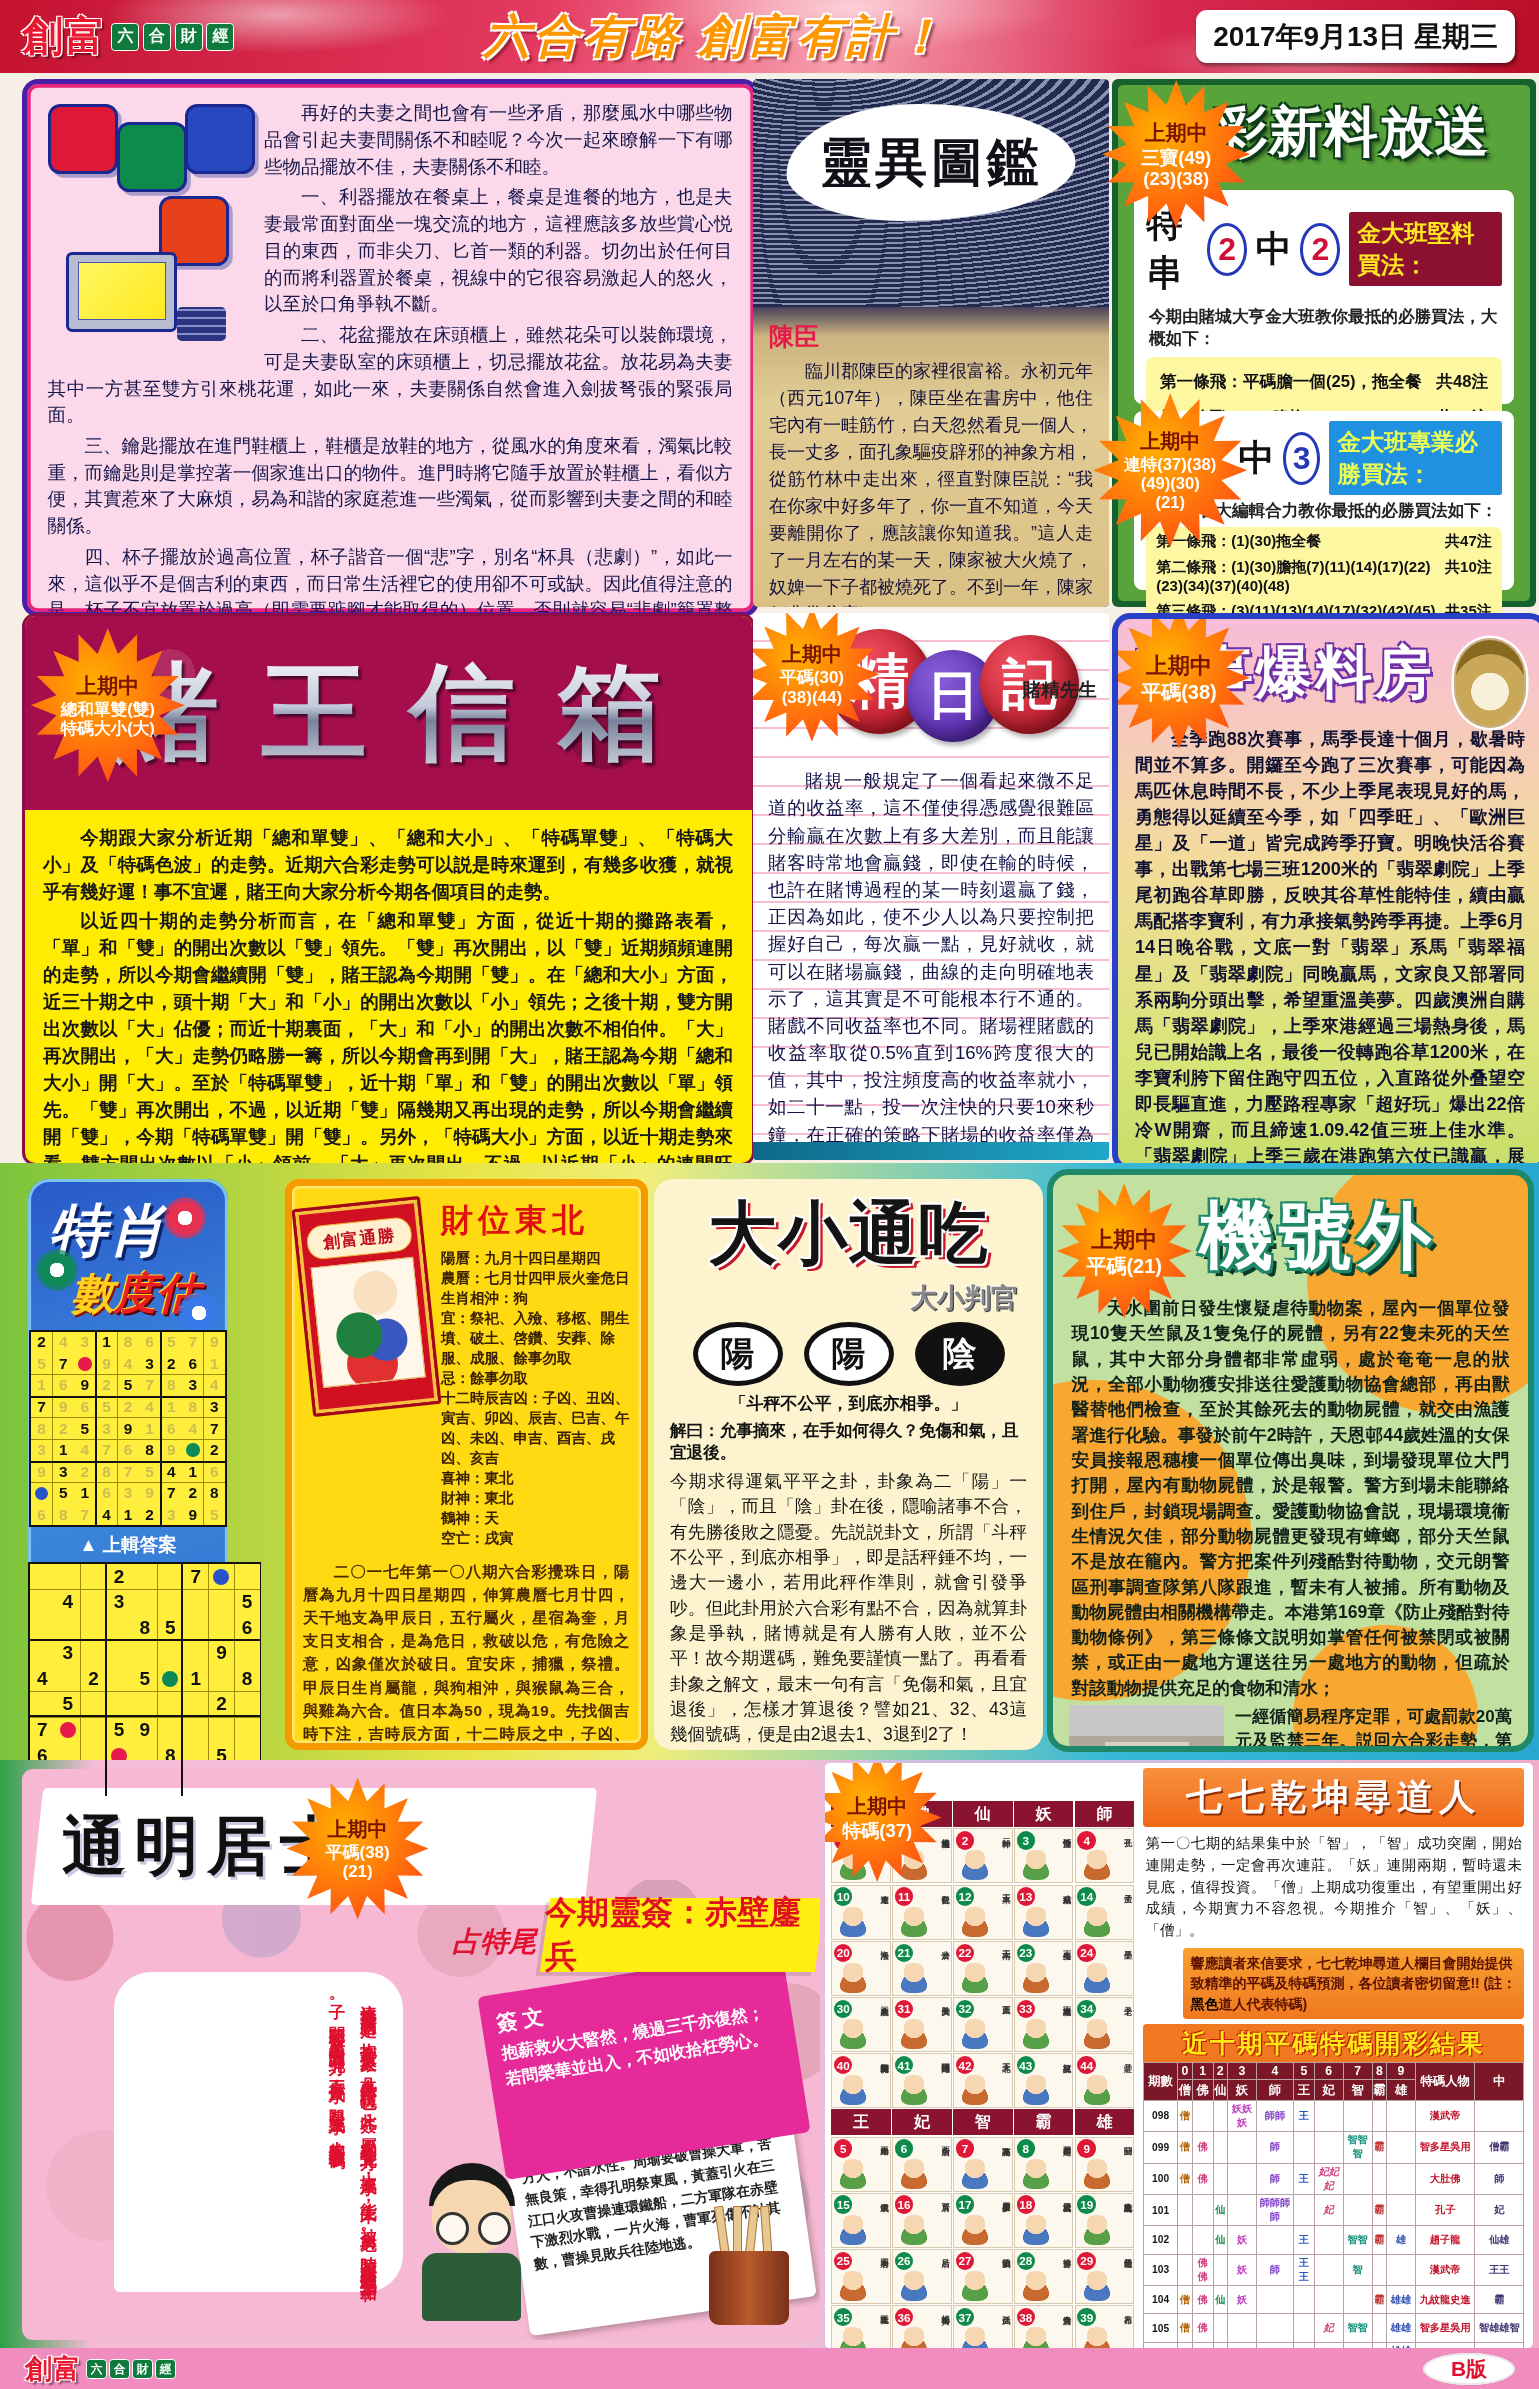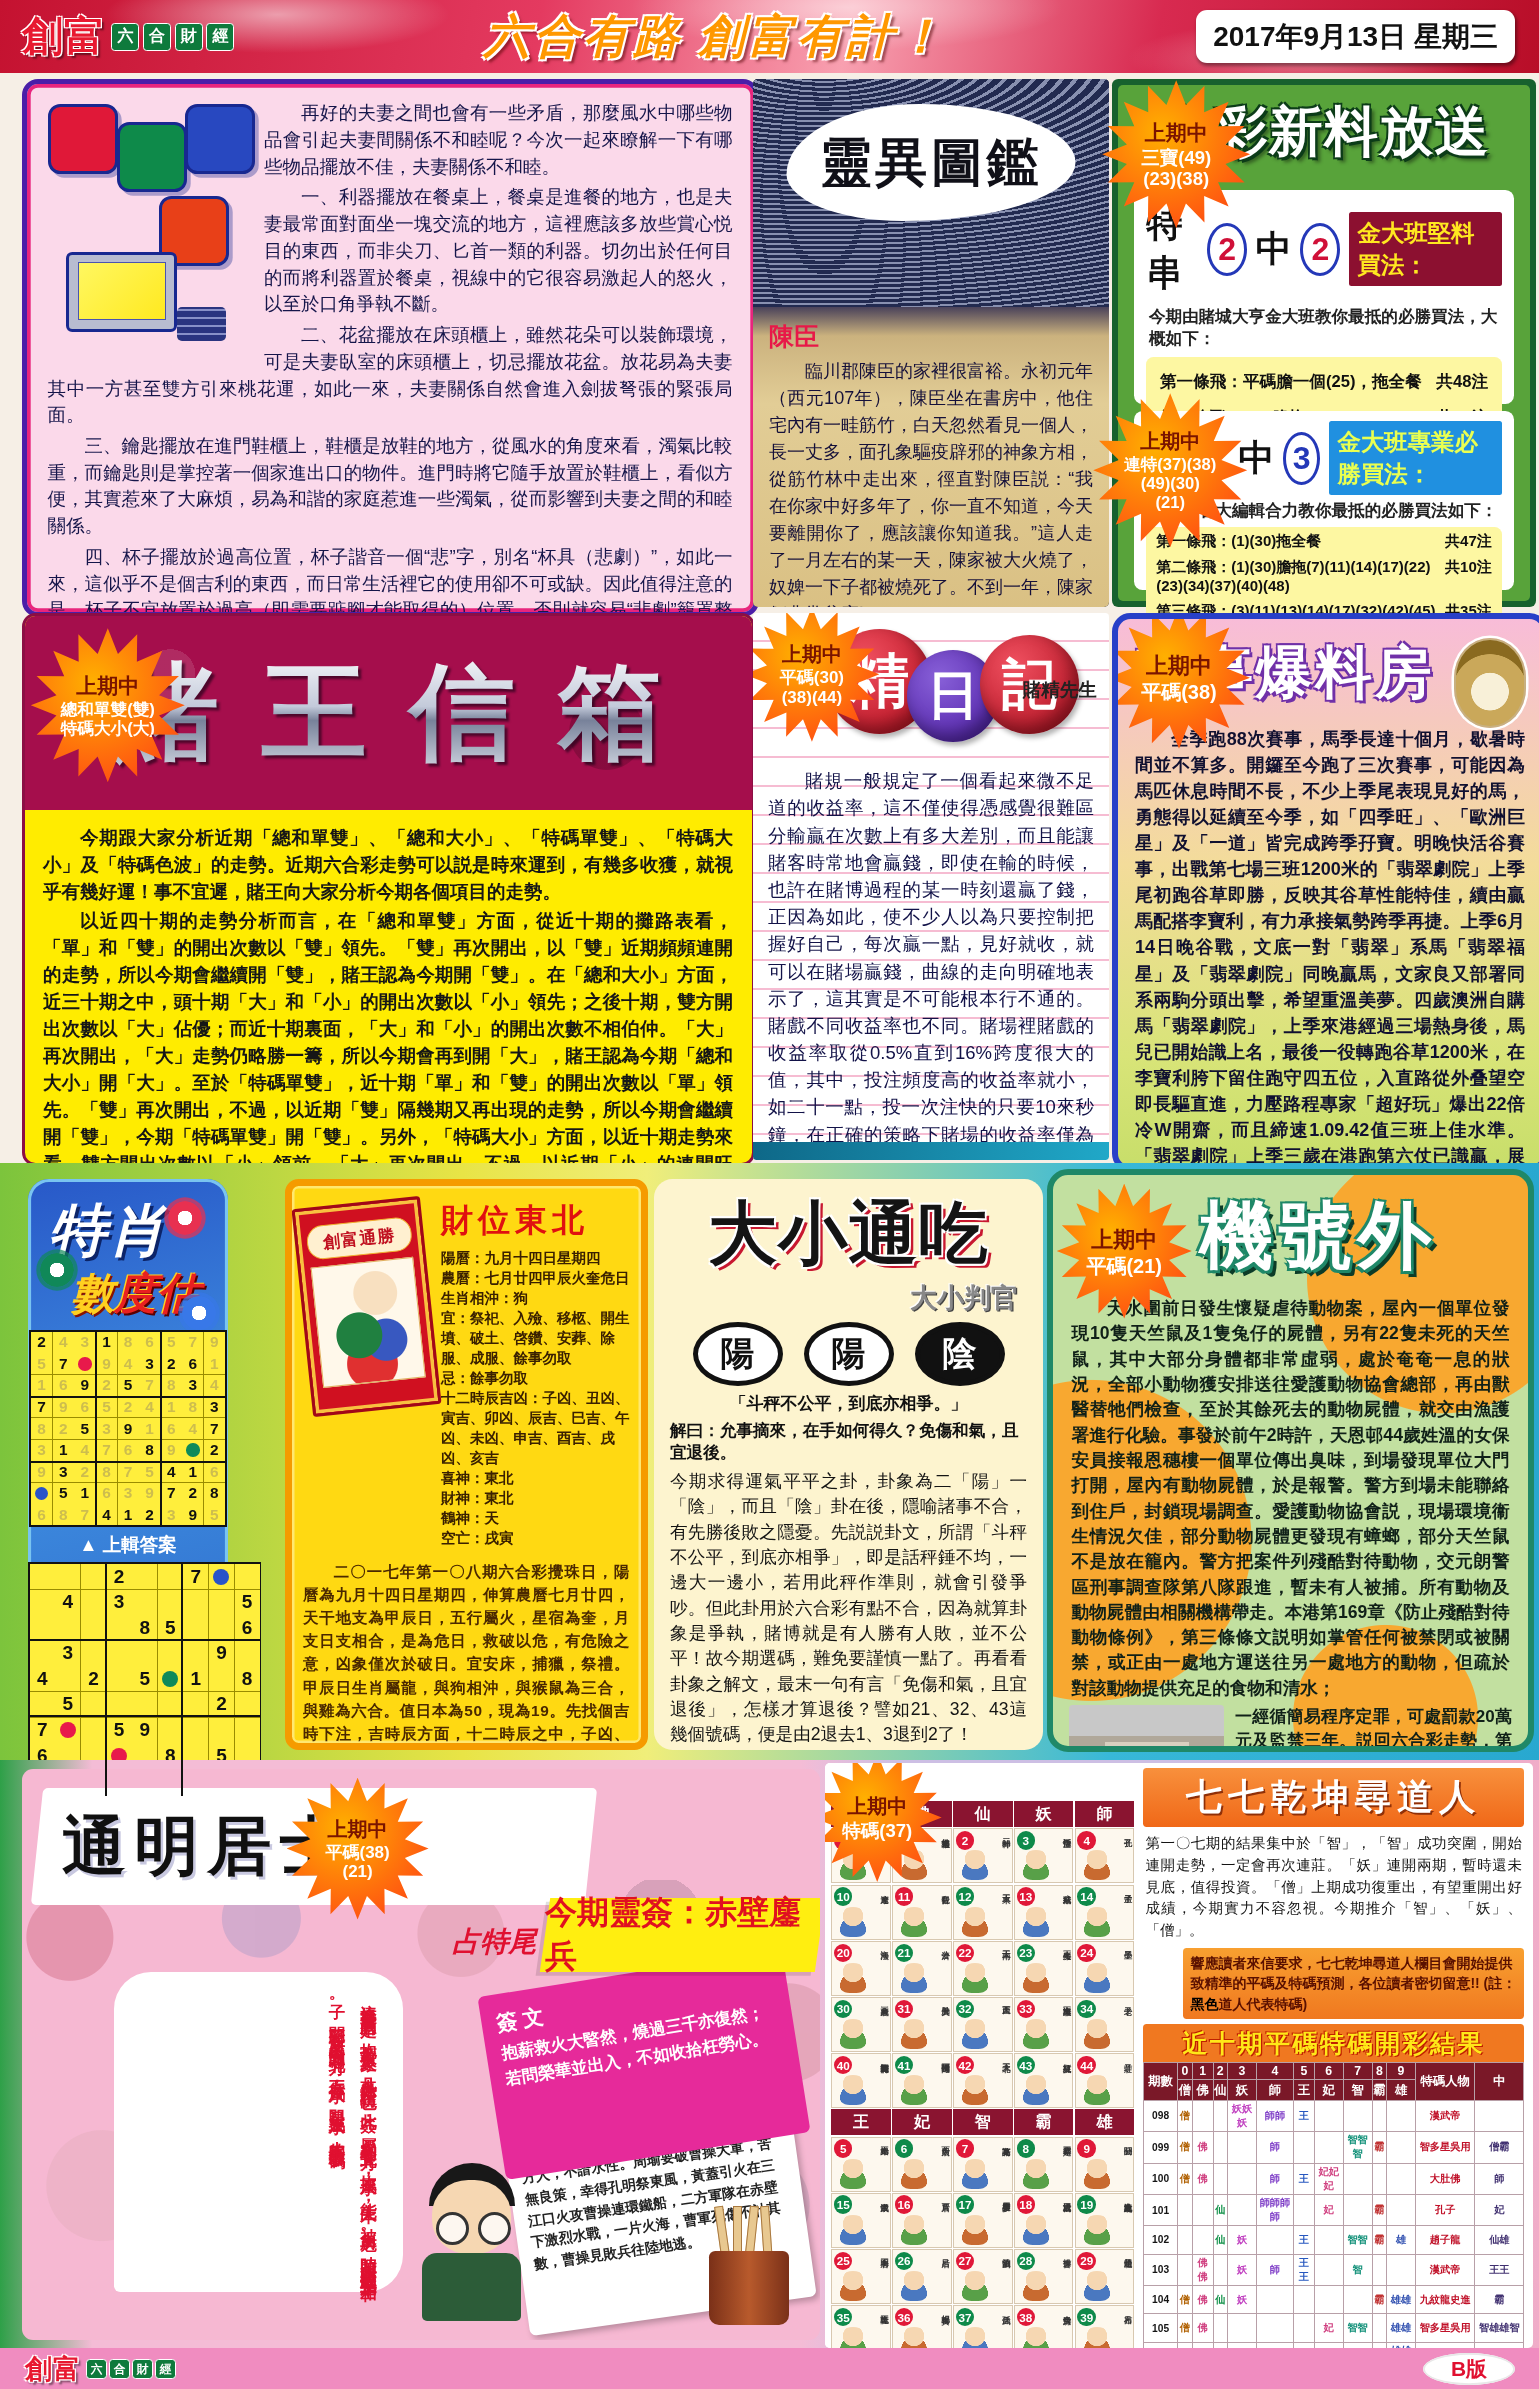--- a/index.html
+++ b/index.html
@@ -249,21 +249,21 @@
   #qright .ttitle{text-align:center;font-size:25px;font-weight:900;color:#ffe818;background:#f07820;border-radius:3.7px 3.7px 0 0;
      text-shadow:1.2px 1.2px 0 #c02000,-1.2px -1.2px 0 #c02000;padding:2.5px 0;margin-top:5px;letter-spacing:2.5px;}
   table.res{width:100%;border-collapse:collapse;background:#fff;}
   table.res th,table.res td{border:0.6px solid #b8a0a8;text-align:center;padding:1.2px 0.6px;}
   table.res thead th{background:#7a1828;color:#fff;font-size:12.3px;font-weight:900;}
   table.res td{font-size:10.2px;font-weight:800;height:25px;}
   td.q{color:#141414;font-size:11px;}
   td.tema{color:#c01028;font-size:10.5px;font-weight:900;width:57px;}
   td.zh{color:#403070;width:47px;}
   .cc0{color:#b06000;}.cc1{color:#d04080;}.cc2{color:#109048;}.cc3{color:#c040c0;}.cc4{color:#8040c8;}
-  .cc5{color:#2858c0;}.cc6{color:#d04080;}.cc7{color:#109078;}.cc8{color:#c03030;}.cc9{color:#3050b0;}
+  .cc5{color:#2858c0;}.cc6{color:#d04080;font-style:italic;}.cc7{color:#109078;}.cc8{color:#c03030;}.cc9{color:#3050b0;}
 
   
   #footer{left:0;top:2348px;width:1540px;height:42px;background:#f08cc0;display:flex;align-items:center;justify-content:space-between;padding:0 25px;box-sizing:border-box;}
   #footer .logo .big{font-size:27px;}
   #footer .logo .sq{width:18.5px;height:18.5px;font-size:11.7px;}
   #bban{background:#fff;border-radius:50%;width:92px;height:32px;display:flex;align-items:center;justify-content:center;
      font-weight:900;font-size:21px;color:#e01030;box-shadow:inset 0 0 0 1.8px #e8e8e8;}
 </style>
 </head>
 <body>

